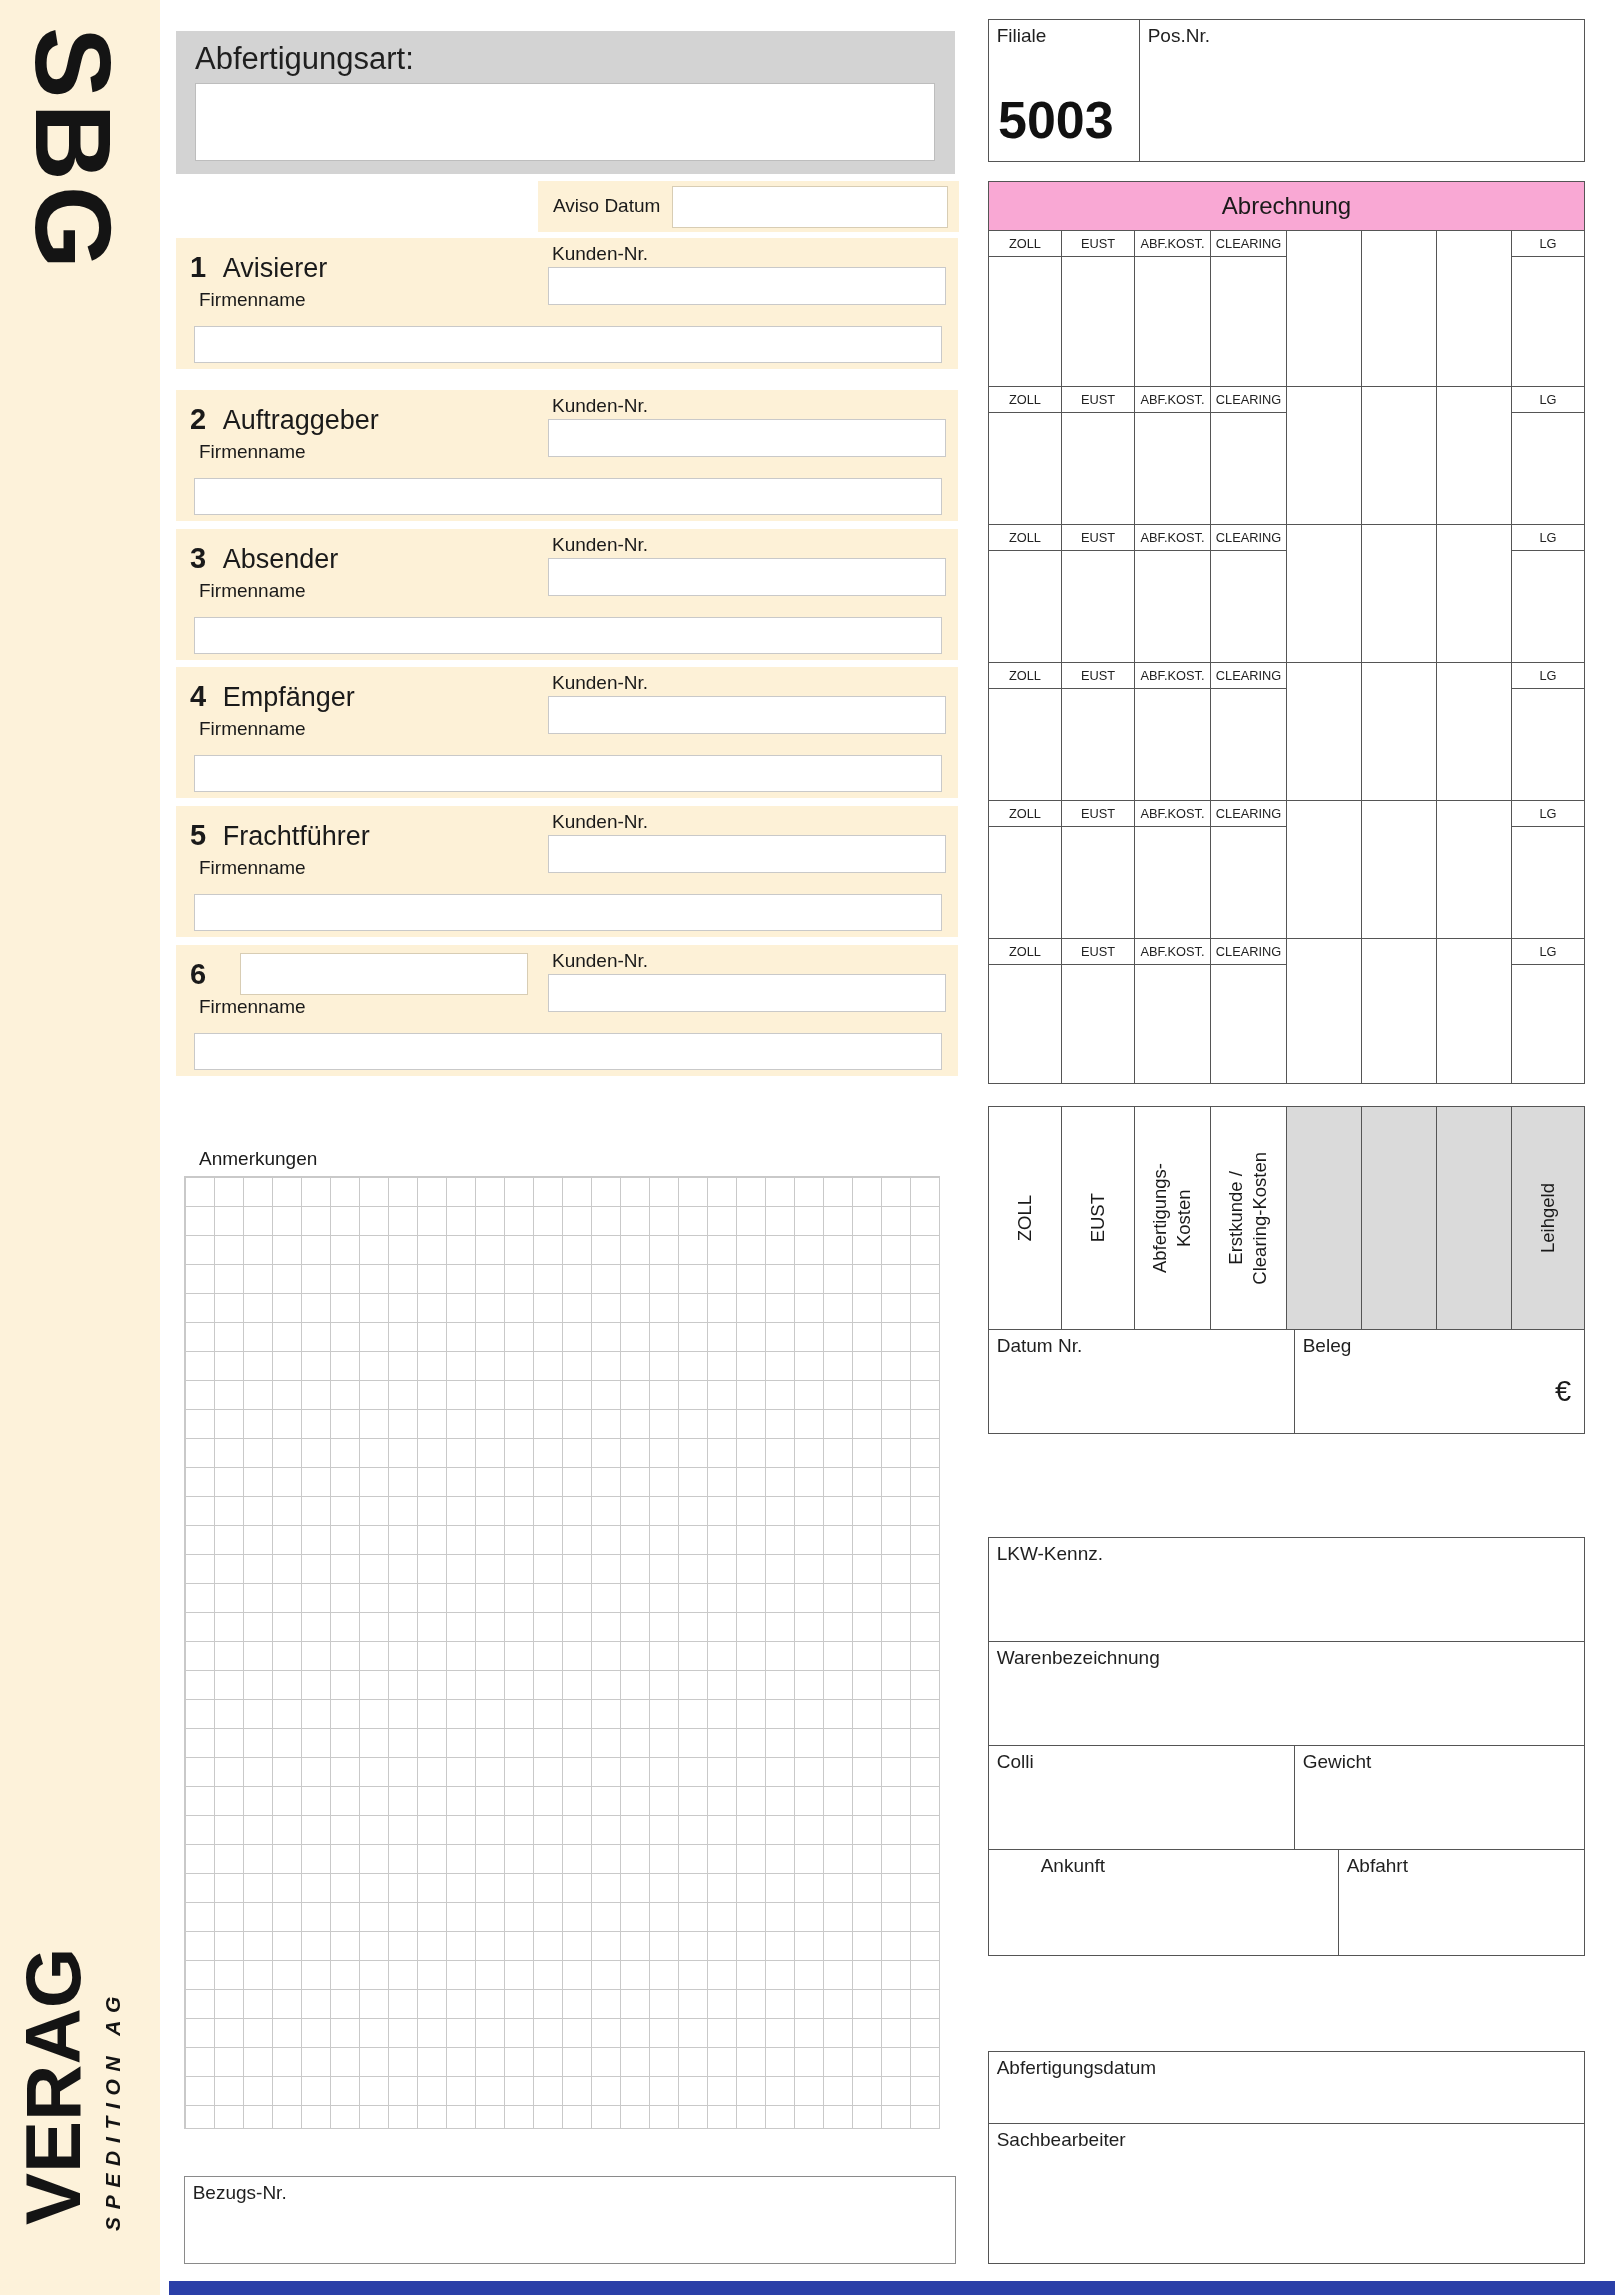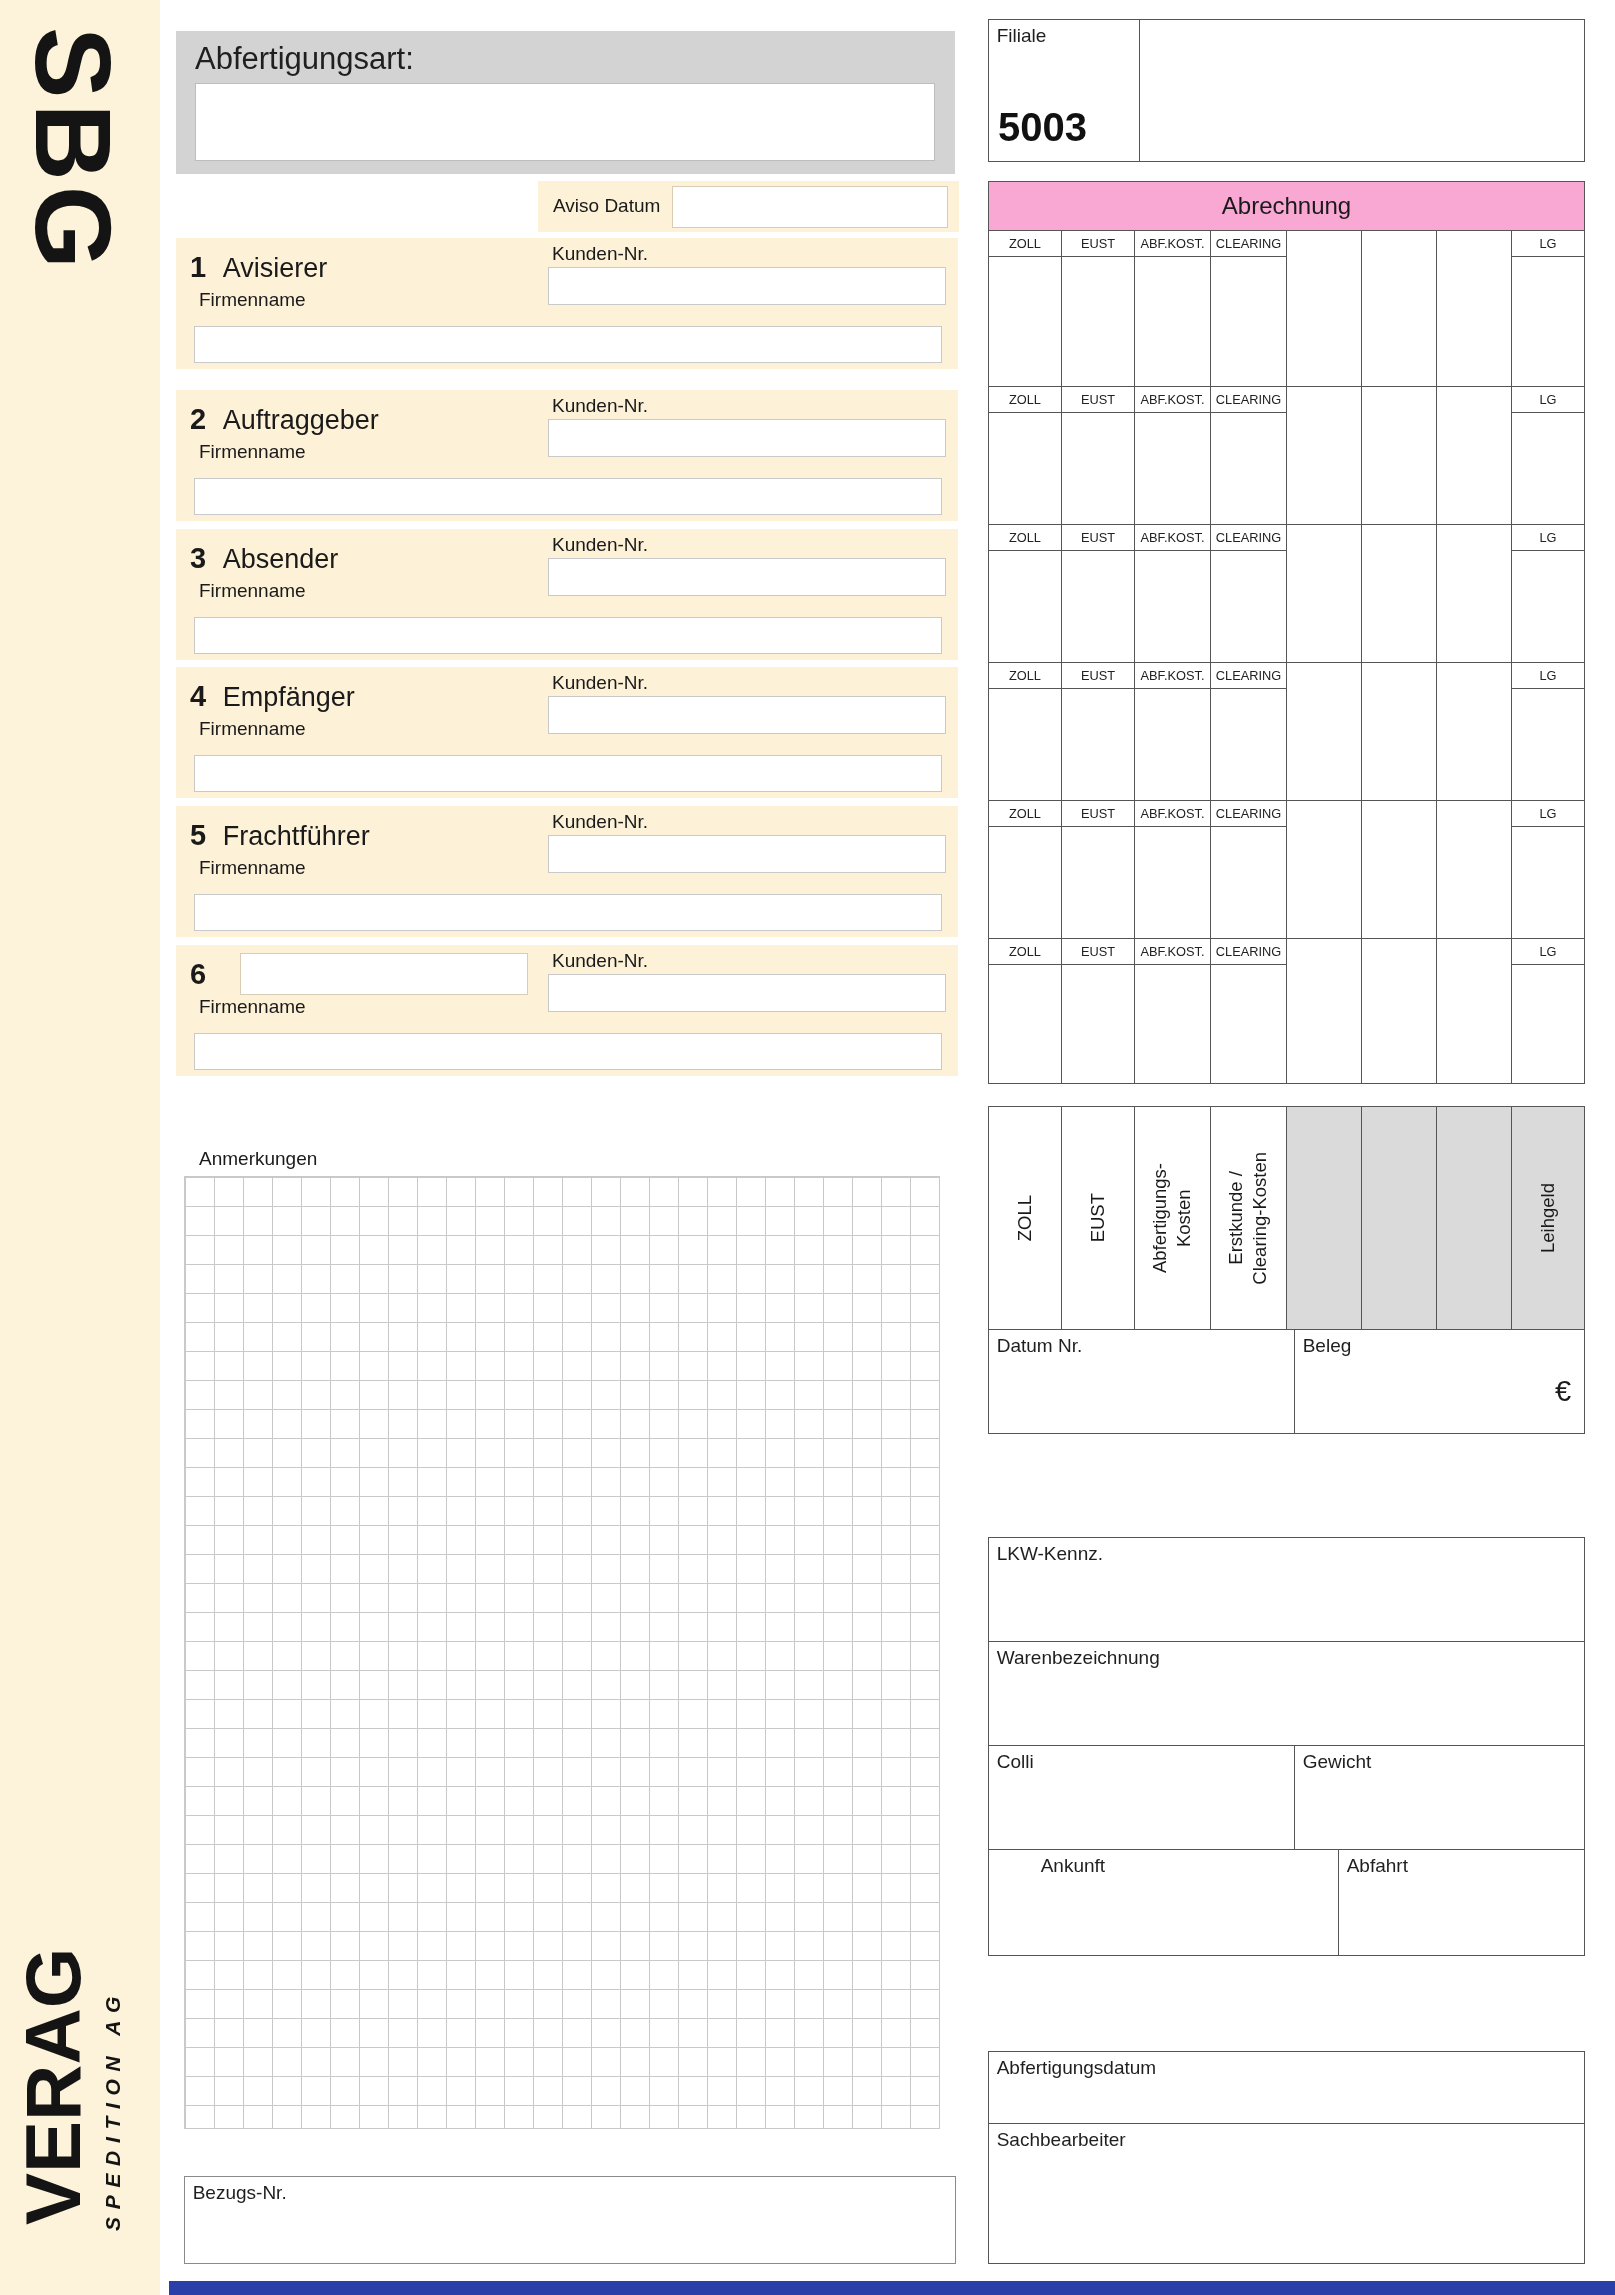--- a/index.html
+++ b/index.html
@@ -19,21 +19,21 @@
 
   
   .abfert-panel { left:176px; top:31px; width:779px; height:143px; background:#d3d3d3; }
   .abfert-label { left:19px; top:10.2px; font-size:31px; color:#1f1f1f; }
   .abfert-input { left:19px; top:52px; width:740px; height:78px; background:#ffffff; border:1.3px solid #bdbdbd; }
 
   .filiale-panel { left:988px; top:19px; width:597px; height:143px; border:1.9px solid #555; background:#fff; display:flex; }
   .filiale-cell { width:151px; border-right:1.9px solid #555; position:relative; }
   .posnr-cell { flex:1; position:relative; }
   .box-label { position:absolute; left:7.7px; top:5.1px; font-size:19px; color:#1f1f1f; }
-  .filiale-value { position:absolute; left:9px; bottom:11.5px; font-size:40px; font-weight:700; color:#111; }
+  .filiale-value { position:absolute; left:9px; bottom:11.5px; font-size:52px; font-weight:700; color:#111; }
 
   
   .aviso-band { left:538px; top:181px; width:421px; height:51px; background:#fdf1d7; }
   .aviso-label { left:553px; top:195px; font-size:19px; }
   .aviso-input { left:672px; top:186px; width:276px; height:42px; background:#fff; border:1.3px solid #d8cdb4; }
 
   
   .section { position:absolute; left:176px; width:782px; height:131px; background:#fdf1d7; }
   .sec-title { position:absolute; left:14px; top:12.8px; font-size:27px; }
   .sec-num { font-weight:700; font-size:29px; margin-right:16.6px; }
@@ -111,20 +111,23 @@
   <div class="abs abfert-panel">
     <div class="abs abfert-label">Abfertigungsart:</div>
     <div class="abs abfert-input"></div>
   </div>
 
   <div class="abs filiale-panel">
     <div class="filiale-cell">
       <div class="box-label">Filiale</div>
       <div class="filiale-value">5003</div>
     </div>
+    <div class="posnr-cell">
+      <div class="box-label">Pos.Nr.</div>
+    </div>
   </div>
 
   <div class="abs aviso-band"></div>
   <div class="abs aviso-label">Aviso Datum</div>
   <div class="abs aviso-input"></div>
 
   <div class="section" style="top:238px">
     <div class="sec-title"><span class="sec-num">1</span><span class="sec-name">Avisierer</span></div>
     <div class="kunden-label">Kunden-Nr.</div>
     <div class="kunden-input"></div>

